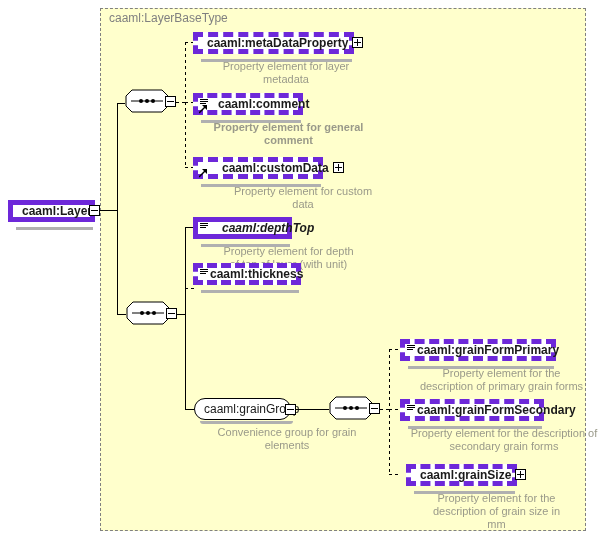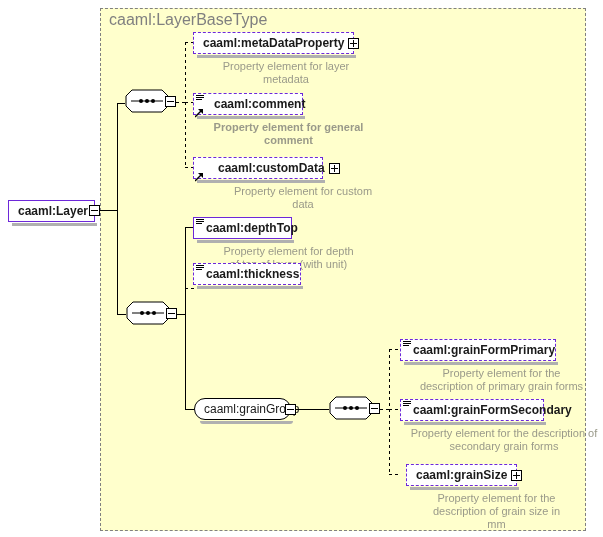--- a/index.html
+++ b/index.html
@@ -13,33 +13,33 @@
   
   .type-box{
     position:absolute;
     background:#ffffcc;
     border:1px dashed #808080;
     box-sizing:border-box;
   }
   .type-label{
     position:absolute;
     color:#808080;
-    font-size:16px;
+    font-size:12px;
     white-space:nowrap;
   }
 
   
   .el{
     position:absolute;
     box-sizing:border-box;
     background:#ffffff;
-    border:1px solid #6d28d9;
+    border:5px solid #6d28d9;
     height:22px;
     display:flex;
-    align-items:center;
+    align-items:flex-start;
     white-space:nowrap;
   }
   .el.optional{border-style:dashed;}
   .el .shadow{
     position:absolute;left:3px;top:22px;right:-3px;height:3px;
     background:#b0b0b0;
   }
   .el-name{
     font-size:12px;
     font-weight:bold;
@@ -244,41 +244,43 @@
   <div class="ln h" style="left:185px;top:227px;width:9px;"></div>
   <div class="dash-h" style="left:185px;top:288px;width:9px;"></div>
   <div class="ln h" style="left:185px;top:409px;width:9px;"></div>
 
   <div class="el" style="left:193px;top:217px;width:99px;">
     <span class="glyph-lines">
         <i></i>
         <i></i>
         <i></i>
       </span>
-    <span class="el-name" style="padding-left:12px;"><span>caaml:</span><span>depthTop</span></span>
+    <span class="el-name" style="padding-left:24px;font-style:italic;"><span>caaml:</span><span>depthTop</span></span>
     <span class="shadow"></span>
   </div>
   <div class="doc" style="left:196px;top:245px;width:185px;">Property element for depth
 of top of layer (with unit)</div>
 
   <div class="el optional" style="left:193px;top:263px;width:108px;">
     <span class="glyph-lines">
         <i></i>
         <i></i>
         <i></i>
       </span>
     <span class="el-name" style="padding-left:12px;"><span>caaml:</span><span>thickness</span></span>
     <span class="shadow"></span>
   </div>
 
   <div class="grp" style="left:194px;top:398px;width:97px;">
     <span class="grp-name">caaml:grainGroup</span>
     <span class="shadow"></span>
   </div>
   <div class="toggle" style="left:285px;top:404px;"></div>
+  <div class="doc" style="left:197px;top:426px;width:180px;">Convenience group for grain
+elements</div>
 
   <div class="ln h" style="left:296px;top:409px;width:33px;"></div>
   <div class="seq" style="left:329px;top:396px;">
     <svg class="oct" viewBox="0 0 44 24">
       <polygon points="7,1 37,1 43,7 43,17 37,23 7,23 1,17 1,7" fill="#ffffff" stroke="#000000" stroke-width="1"></polygon>
       <polygon points="9,24 44,24 44,26 11,26" fill="#b0b0b0" stroke="none"></polygon>
       <polygon points="44,5 46,7 46,24 44,24" fill="#b0b0b0" stroke="none"></polygon>
       <line x1="6" y1="12" x2="38" y2="12" stroke="#000000" stroke-width="1"></line>
       <circle cx="16" cy="12" r="2" fill="#000000"></circle>
       <circle cx="22" cy="12" r="2" fill="#000000"></circle>

